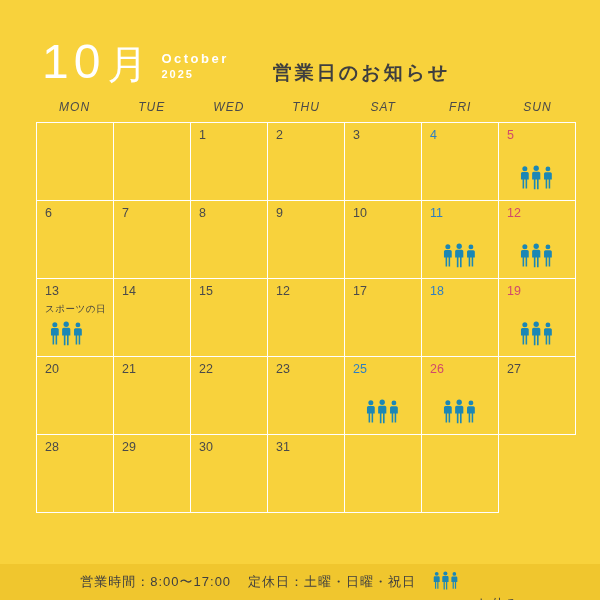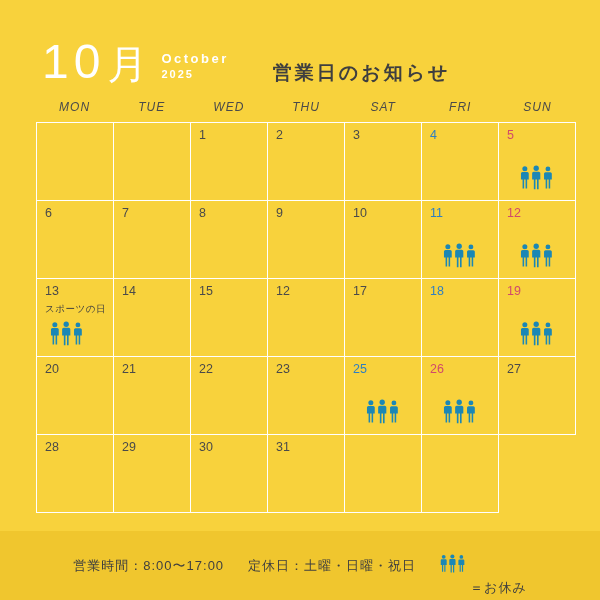--- a/index.html
+++ b/index.html
@@ -102,26 +102,26 @@
     bottom: 6px;
     left: 50%;
     transform: translateX(-50%);
   }
   .people.left { left: 30px; }
 
   
   .footer {
     position: absolute;
     left: 0; right: 0; bottom: 0;
-    height: 69px;
+    height: 36px;
     background: #F0C62E;
     display: flex;
     align-items: center;
     justify-content: center;
-    gap: 24px;
+    gap: 17px;
   }
   .foot-text {
     font-size: 13px;
     letter-spacing: 1px;
     color: #3f3f3f;
   }
   .legend {
     display: flex;
     align-items: center;
     gap: 4px;

